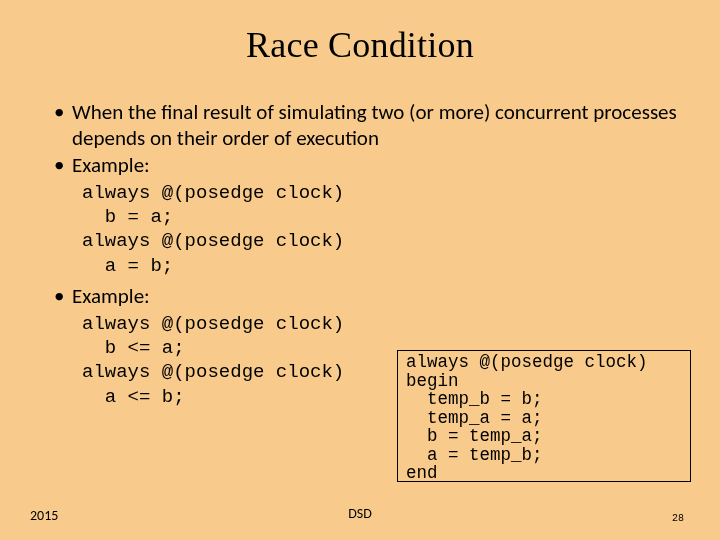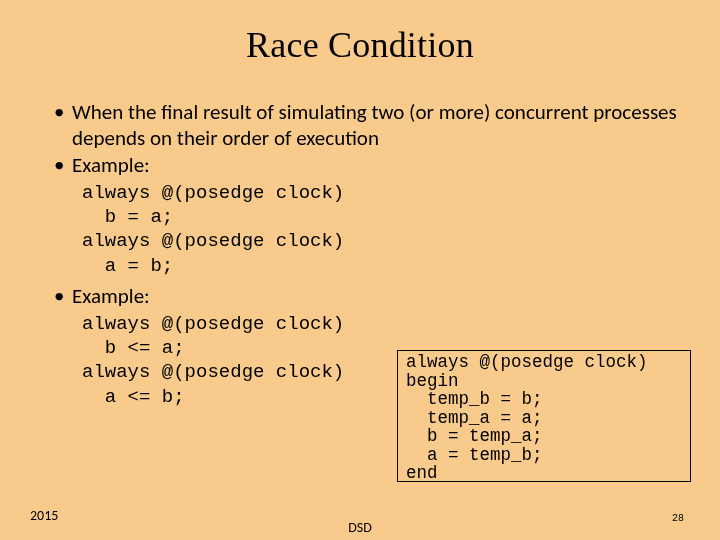--- a/index.html
+++ b/index.html
@@ -64,21 +64,21 @@
   .footer-left {
     position: absolute;
     left: 30px;
     bottom: 16px;
     font-size: 14px;
     color: #000;
   }
   .footer-center {
     position: absolute;
     left: 0; right: 0;
-    bottom: 4px;
+    bottom: 18px;
     text-align: center;
     font-size: 14px;
     color: #000;
   }
   .footer-right {
     position: absolute;
     right: 36px;
     bottom: 16px;
     font-size: 10px;
     color: #000;

